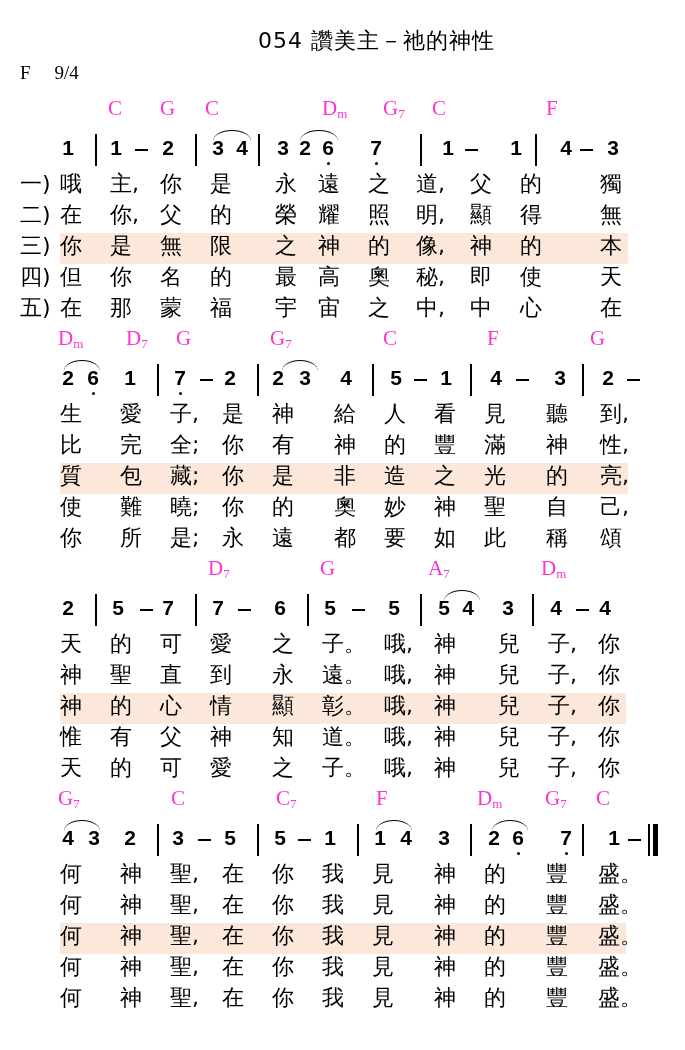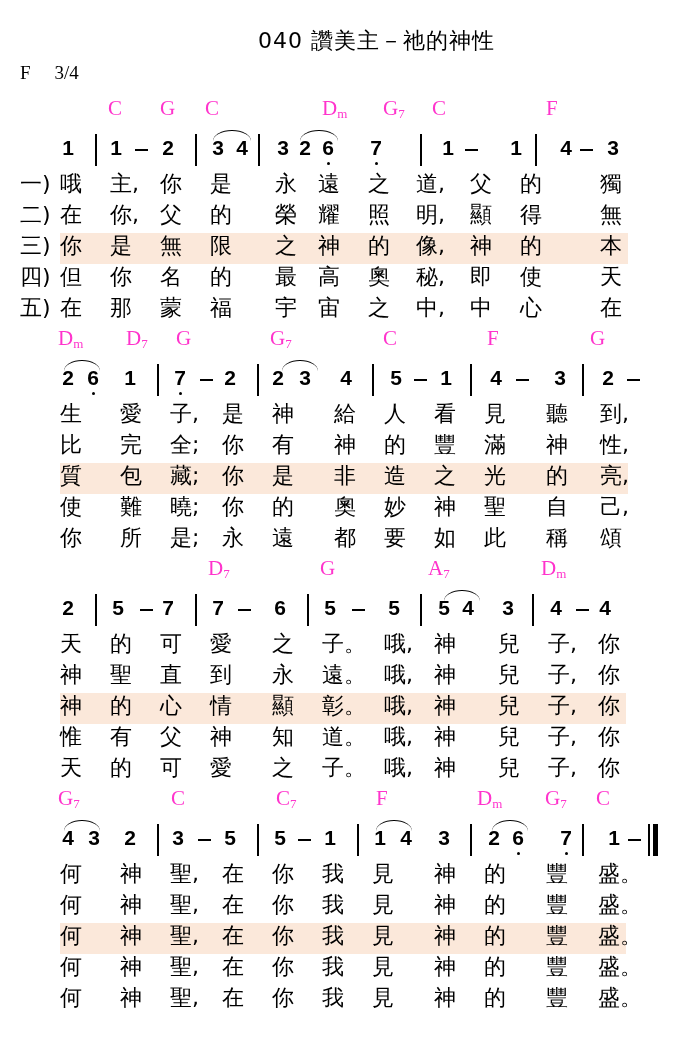--- a/index.html
+++ b/index.html
@@ -21,23 +21,23 @@
   .fbar { position: absolute; width: 5px; height: 32px; background: #000; }
   .dot { position: absolute; width: 3px; height: 3px; background: #000; border-radius: 50%; }
   .slur { position: absolute; height: 10px; border-top: 1.5px solid #000; border-radius: 50% 50% 0 0 / 100% 100% 0 0; }
   .hl { position: absolute; background: #fbe8da; height: 31px; }
   .lyr { position: absolute; font-size: 22px; font-family: "DejaVu Sans", sans-serif; width: 28px; text-align: left; white-space: nowrap; }
   .vlabel { position: absolute; font-size: 22px; font-family: "DejaVu Sans", sans-serif; white-space: nowrap; }
 </style>
 </head>
 <body>
 
-<div class="title">040 讚美主－祂的神性</div>
+<div class="title">054 讚美主－祂的神性</div>
 <div class="keysig">
-  <span>F</span><span>3/4</span>
+  <span>F</span><span>9/4</span>
 </div>
 
 <div id="score">
     <div class="system" style="top: 96px; height: 230px;">
       <div class="chord" style="left: 108px; top: 0px;">C</div>
       <div class="chord" style="left: 160px; top: 0px;">G</div>
       <div class="chord" style="left: 205px; top: 0px;">C</div>
       <div class="chord" style="left: 322px; top: 0px;">D<sub>m</sub></div>
       <div class="chord" style="left: 383px; top: 0px;">G<sub>7</sub></div>
       <div class="chord" style="left: 432px; top: 0px;">C</div>

